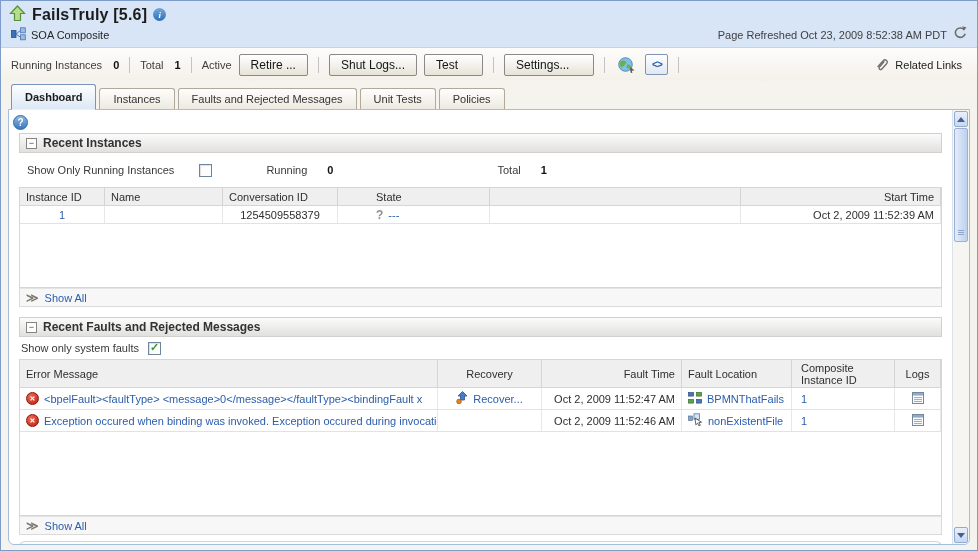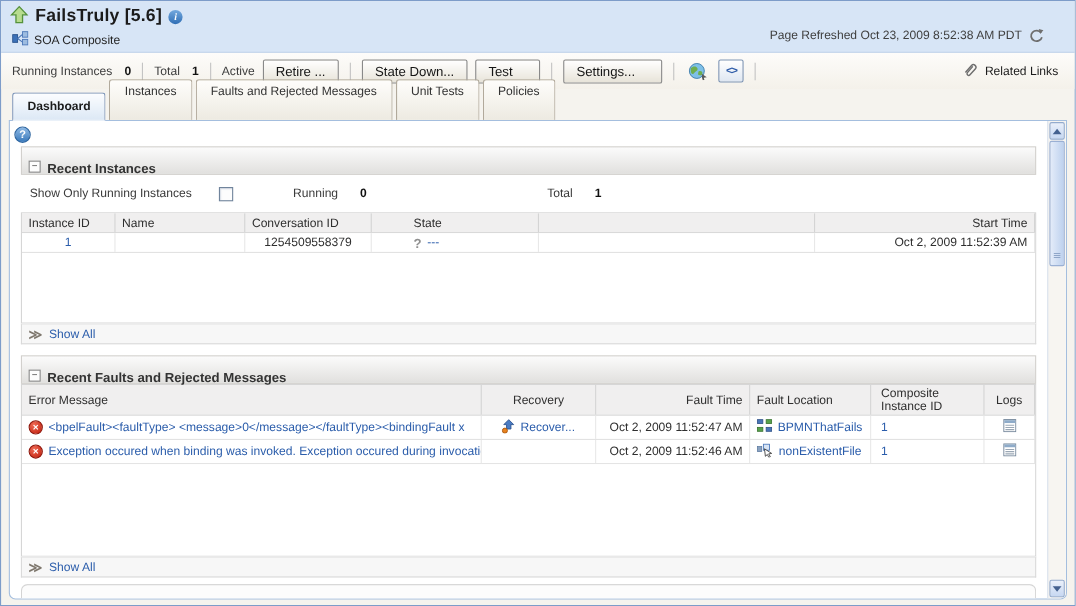--- a/index.html
+++ b/index.html
@@ -8,49 +8,49 @@
   .page { width: 978px; height: 551px; background: #f5f3ee; border: 1px solid #7d9cc9; overflow: hidden; position: relative; }
 
   
   .hdr { height: 47px; background: #d7e5f6; border-bottom: 1px solid #c2d4ea; padding: 4px 20px 0 8px; position: relative; }
   .title-row { display: flex; align-items: center; gap: 6px; }
   .page-title { font-size: 16px; font-weight: bold; color: #1b1b1b; letter-spacing: .2px; }
   .info-badge { width: 13px; height: 13px; border-radius: 50%; background: linear-gradient(#74a9de,#2f6eb5); color: #fff; display: inline-flex; align-items: center; justify-content: center; font: italic bold 9px "Liberation Serif", serif; }
   .info-badge::before { content: "i"; }
   .subtitle-row { display: flex; align-items: center; gap: 5px; margin: 3px 0 0 2px; color: #262626; }
   .caret { width: 0; height: 0; border-left: 3.5px solid transparent; border-right: 3.5px solid transparent; border-top: 4px solid #3c5websafe; border-top-color: #3c5f93; display: inline-block; }
-  .refresh-area { position: absolute; right: 28px; top: 25px; display: flex; align-items: flex-start; gap: 6px; color: #3f3f3f; }
+  .refresh-area { position: absolute; right: 10px; top: 25px; display: flex; align-items: flex-end; gap: 6px; color: #3f3f3f; }
 
   
   .toolbar { height: 33px; background: linear-gradient(#fdfcfa,#f4f1ea); display: flex; align-items: center; padding: 0 10px; gap: 7px; }
   .stat-label { color: #3d3d3d; }
   .stat-value { font-weight: bold; color: #111; margin-left: 4px; }
   .tsep { width: 1px; height: 16px; background: #c3c3c3; margin: 0 3px; }
   .btn { height: 22px; border: 1px solid #898989; border-radius: 2px; background: linear-gradient(#ffffff,#e7e3d8); padding: 0 11px; font-family: "Liberation Sans", sans-serif; font-size: 12px; color: #151515; display: inline-flex; align-items: center; gap: 7px; cursor: default; }
   .btn .caret { border-top-color: #333; }
   .icon-btn { height: 21px; width: 23px; display: inline-flex; align-items: center; justify-content: center; border: 1px solid transparent; }
   .icon-btn.boxed { border: 1px solid #7e95b5; border-radius: 2px; background: linear-gradient(#ffffff,#dfe7f2); }
   .xml-glyph { font-weight: bold; font-size: 10px; color: #2d5ba8; letter-spacing: -1px; }
   .xml-glyph::before { content: "<>"; }
   .related { margin-left: auto; display: flex; align-items: center; gap: 5px; color: #1c1c1c; margin-right: -6px; }
 
   
   .tabbar { height: 28px; display: flex; align-items: flex-end; padding-left: 10px; position: relative; z-index: 3; }
-  .tab { height: 37px; line-height: 21px; padding: 0 13px; margin-right: 3px; border: 1px solid #b1a99b; border-bottom: none; border-radius: 3px 3px 0 0; background: linear-gradient(#fefdfb,#edeae1); color: #333; cursor: default; }
+  .tab { height: 21px; line-height: 21px; padding: 0 13px; margin-right: 3px; border: 1px solid #b1a99b; border-bottom: none; border-radius: 3px 3px 0 0; background: linear-gradient(#fefdfb,#edeae1); color: #333; cursor: default; }
   .tab.active { height: 26px; line-height: 24px; font-weight: bold; color: #1b1b1b; border: 1px solid #7a93b8; border-bottom: 1px solid #eaf1f9; background: linear-gradient(#fcfdff,#dce8f5); margin-bottom: -1px; }
 
   
   .panel { margin: 0 7px; height: 436px; background: #fff; border: 1px solid #a4bede; border-radius: 0 0 6px 6px; display: flex; position: relative; z-index: 2; overflow: hidden; }
   .panel-main { flex: 1; overflow: hidden; padding-top: 3px; }
   .help-row { padding: 2px 0 2px 4px; height: 20px; }
   .help-badge { width: 15px; height: 15px; border-radius: 50%; background: linear-gradient(#8db8e4,#3a7abc); border: 1px solid #2f66a0; color: #fff; display: inline-flex; align-items: center; justify-content: center; font-weight: bold; font-size: 10px; }
   .help-badge::before { content: "?"; }
 
   .section { margin: 0 10px; }
-  .sec-hdr { height: 20px; background: linear-gradient(#fbfbfb,#e1e0de); border: 1px solid #d2d0cd; display: flex; gap: 6px; padding: 12px 6px; }
+  .sec-hdr { height: 20px; background: linear-gradient(#fbfbfb,#e1e0de); border: 1px solid #d2d0cd; display: flex; align-items: center; gap: 6px; padding: 0 6px; }
   .sec-title { font-weight: bold; font-size: 12px; color: #333; }
   .collapse-box { width: 11px; height: 11px; border: 1px solid #858585; background: #fdfdfd; display: inline-flex; align-items: center; justify-content: center; font-size: 9px; color: #444; line-height: 9px; }
   .collapse-box::before { content: "\2212"; }
 
   .filter-row { display: flex; align-items: center; padding-left: 8px; color: #3a3a3a; }
   .ri-filter { height: 34px; gap: 16px; }
   .rf-filter { height: 22px; }
   .checkbox { width: 13px; height: 13px; border: 1px solid #70849c; background: #fdfdfd; display: inline-flex; align-items: center; justify-content: center; margin-left: 9px; box-shadow: inset 1px 1px 1px rgba(120,140,170,.25); }
   .checkbox.checked::before { content: "\2713"; color: #2f9d38; font-weight: bold; font-size: 11px; margin-top: -2px; }
 
@@ -143,21 +143,21 @@
   <div class="toolbar">
     <span class="stat-label">Running Instances</span>
     <span class="stat-value">0</span>
     <span class="tsep"></span>
     <span class="stat-label">Total</span>
     <span class="stat-value">1</span>
     <span class="tsep"></span>
     <span class="stat-label">Active</span>
     <button class="btn">Retire ...</button>
     <span class="tsep"></span>
-    <button class="btn">State Down...</button>
+    <button class="btn">Shut Logs...</button>
     <button class="btn">
         <span>Test</span>
         <span class="caret"></span>
       </button>
     <span class="tsep"></span>
     <button class="btn">
         <span>Settings...</span>
         <span class="caret"></span>
       </button>
     <span class="tsep"></span>
@@ -239,20 +239,24 @@
         </div>
       </div>
 
       <div style="height:10px"></div>
 
       <div class="section">
         <div class="sec-hdr">
           <span class="collapse-box"></span>
           <span class="sec-title">Recent Faults and Rejected Messages</span>
         </div>
+        <div class="filter-row rf-filter" style="padding-left:2px">
+          <span>Show only system faults</span>
+          <span class="checkbox checked"></span>
+        </div>
         <div class="tbl rf-tbl">
           <div class="t-head">
             <div class="c-err">Error Message</div>
             <div class="c-rec">Recovery</div>
             <div class="c-ftime">Fault Time</div>
             <div class="c-floc">Fault Location</div>
             <div class="c-cid">Composite Instance ID</div>
             <div class="c-logs">Logs</div>
           </div>
 

